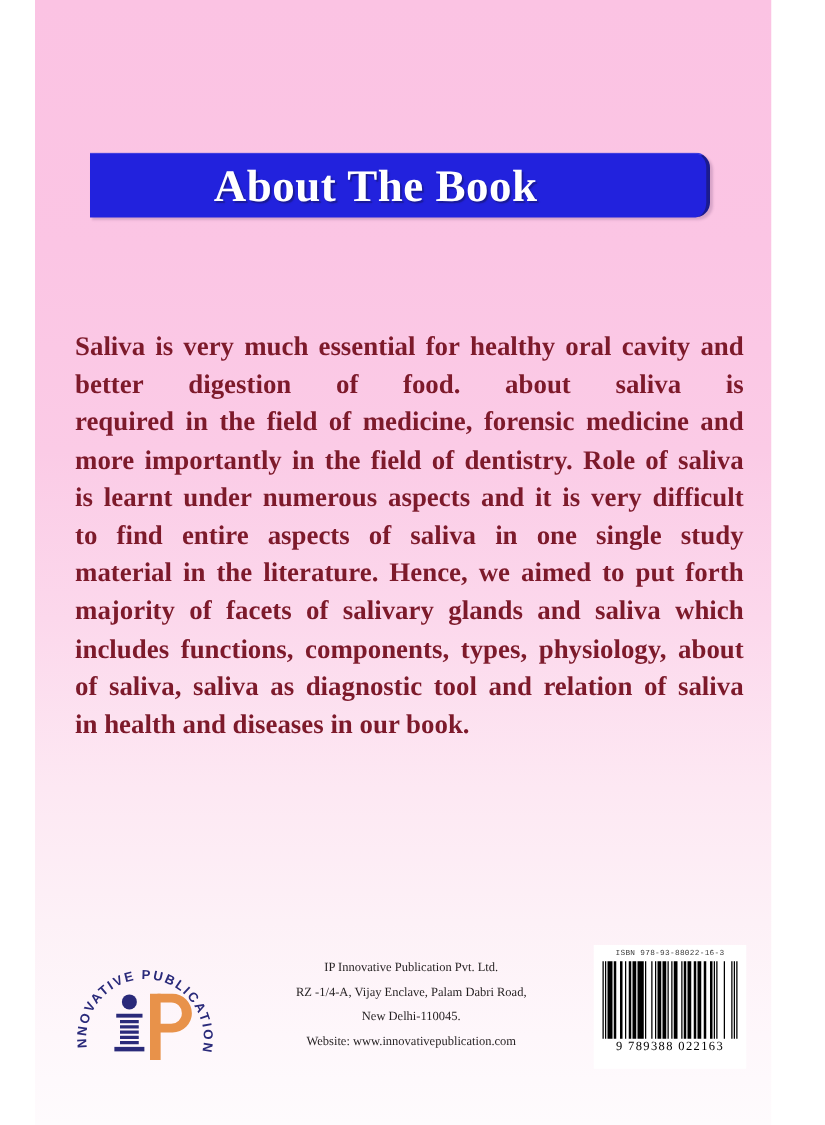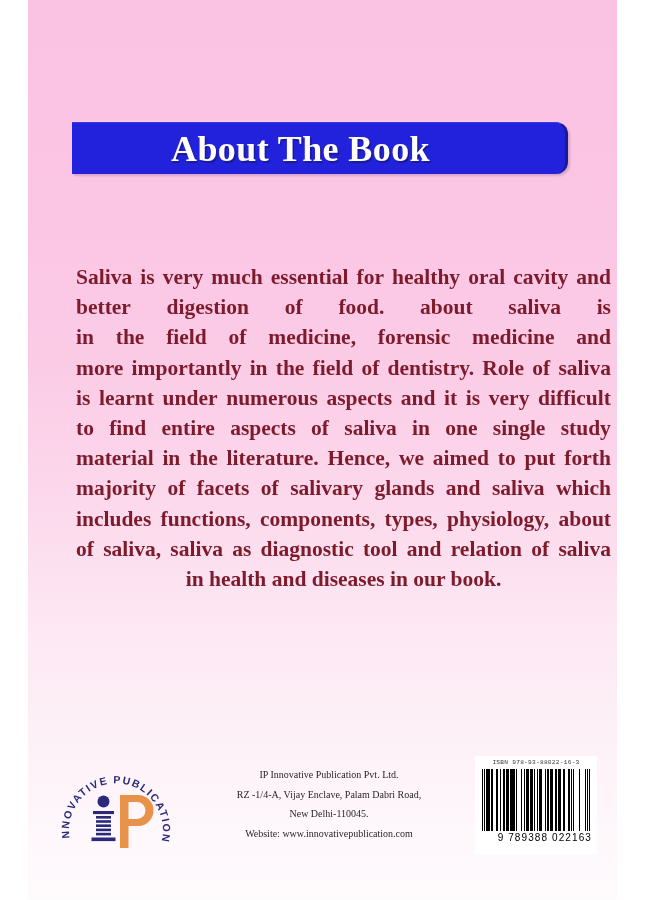--- a/index.html
+++ b/index.html
@@ -59,24 +59,23 @@
     font-size: 36px;
     letter-spacing: 0.4px;
     text-shadow: 1.5px 1.5px 1px rgba(20, 20, 90, 0.55);
     padding-right: 36px;
     white-space: nowrap;
   }
 
   
   #about-body {
     position: absolute;
-    left: 48px;
+    left: 32px;
     top: 262px;
     width: 535px;
-    text-align: center;
   }
   .body-line {
     color: #7d1a2b;
     font-family: "Liberation Serif", serif;
     font-weight: bold;
     font-size: 21.5px;
     line-height: 30.2px;
     white-space: nowrap;
     display: flex;
     justify-content: space-between;
@@ -149,26 +148,26 @@
     display: flex;
     align-items: stretch;
     justify-content: center;
   }
   #barcode-bars i {
     display: block;
     background: #000000;
     height: 100%;
   }
   #barcode-digits {
-    font-family: Liberation Sans, sans-serif;
+    font-family: Liberation Serif, serif;
     font-size: 10px;
     color: #000000;
     letter-spacing: 1.1px;
     white-space: nowrap;
-    text-align: right;
+    text-align: center;
     margin-top: 1px;
   }
 </style>
 </head>
 <body>
 
 <div id="cover-page">
 
   <div id="heading-banner">
     <div id="heading-text">About The Book</div>
@@ -190,20 +189,21 @@
     <div class="body-line">
         <span>better</span>
         <span>digestion</span>
         <span>of</span>
         <span>food.</span>
         <span>about</span>
         <span>saliva</span>
         <span>is</span>
       </div>
     <div class="body-line">
+        <span>required</span>
         <span>in</span>
         <span>the</span>
         <span>field</span>
         <span>of</span>
         <span>medicine,</span>
         <span>forensic</span>
         <span>medicine</span>
         <span>and</span>
       </div>
     <div class="body-line">

